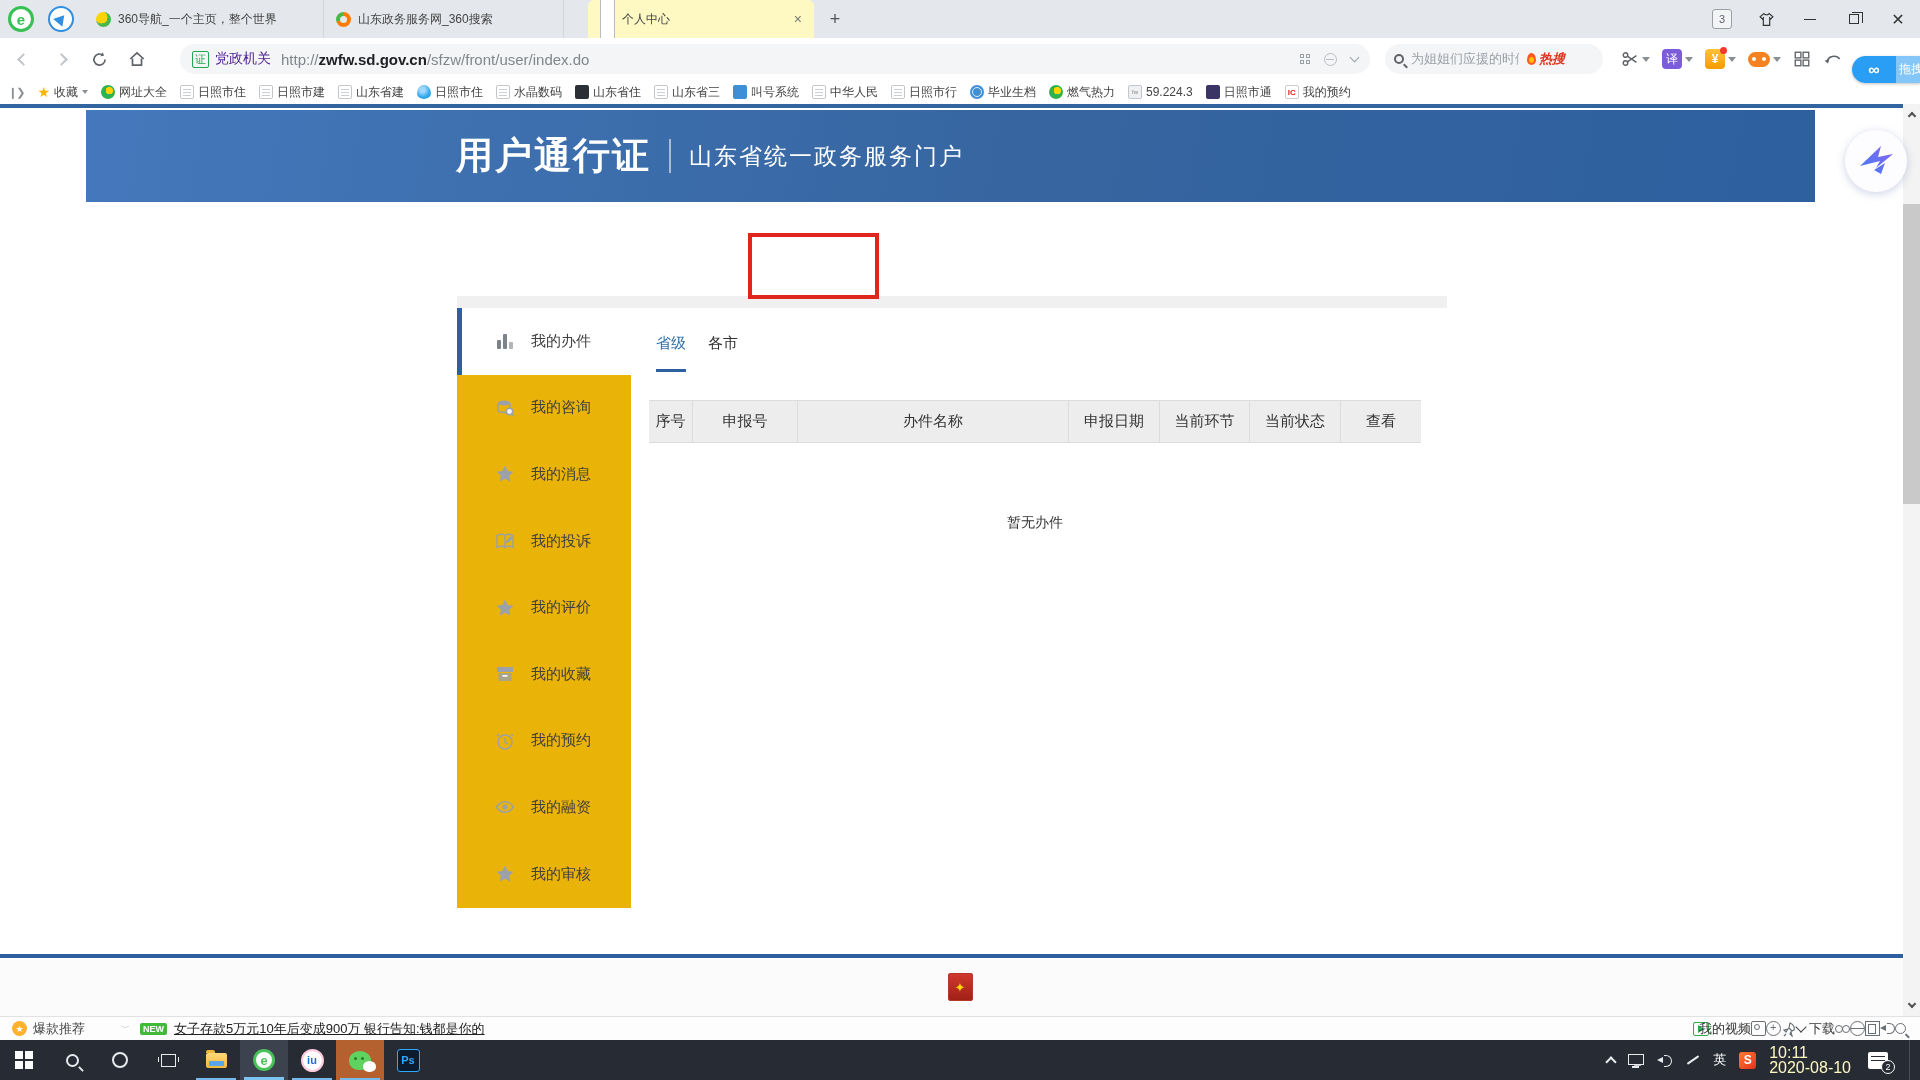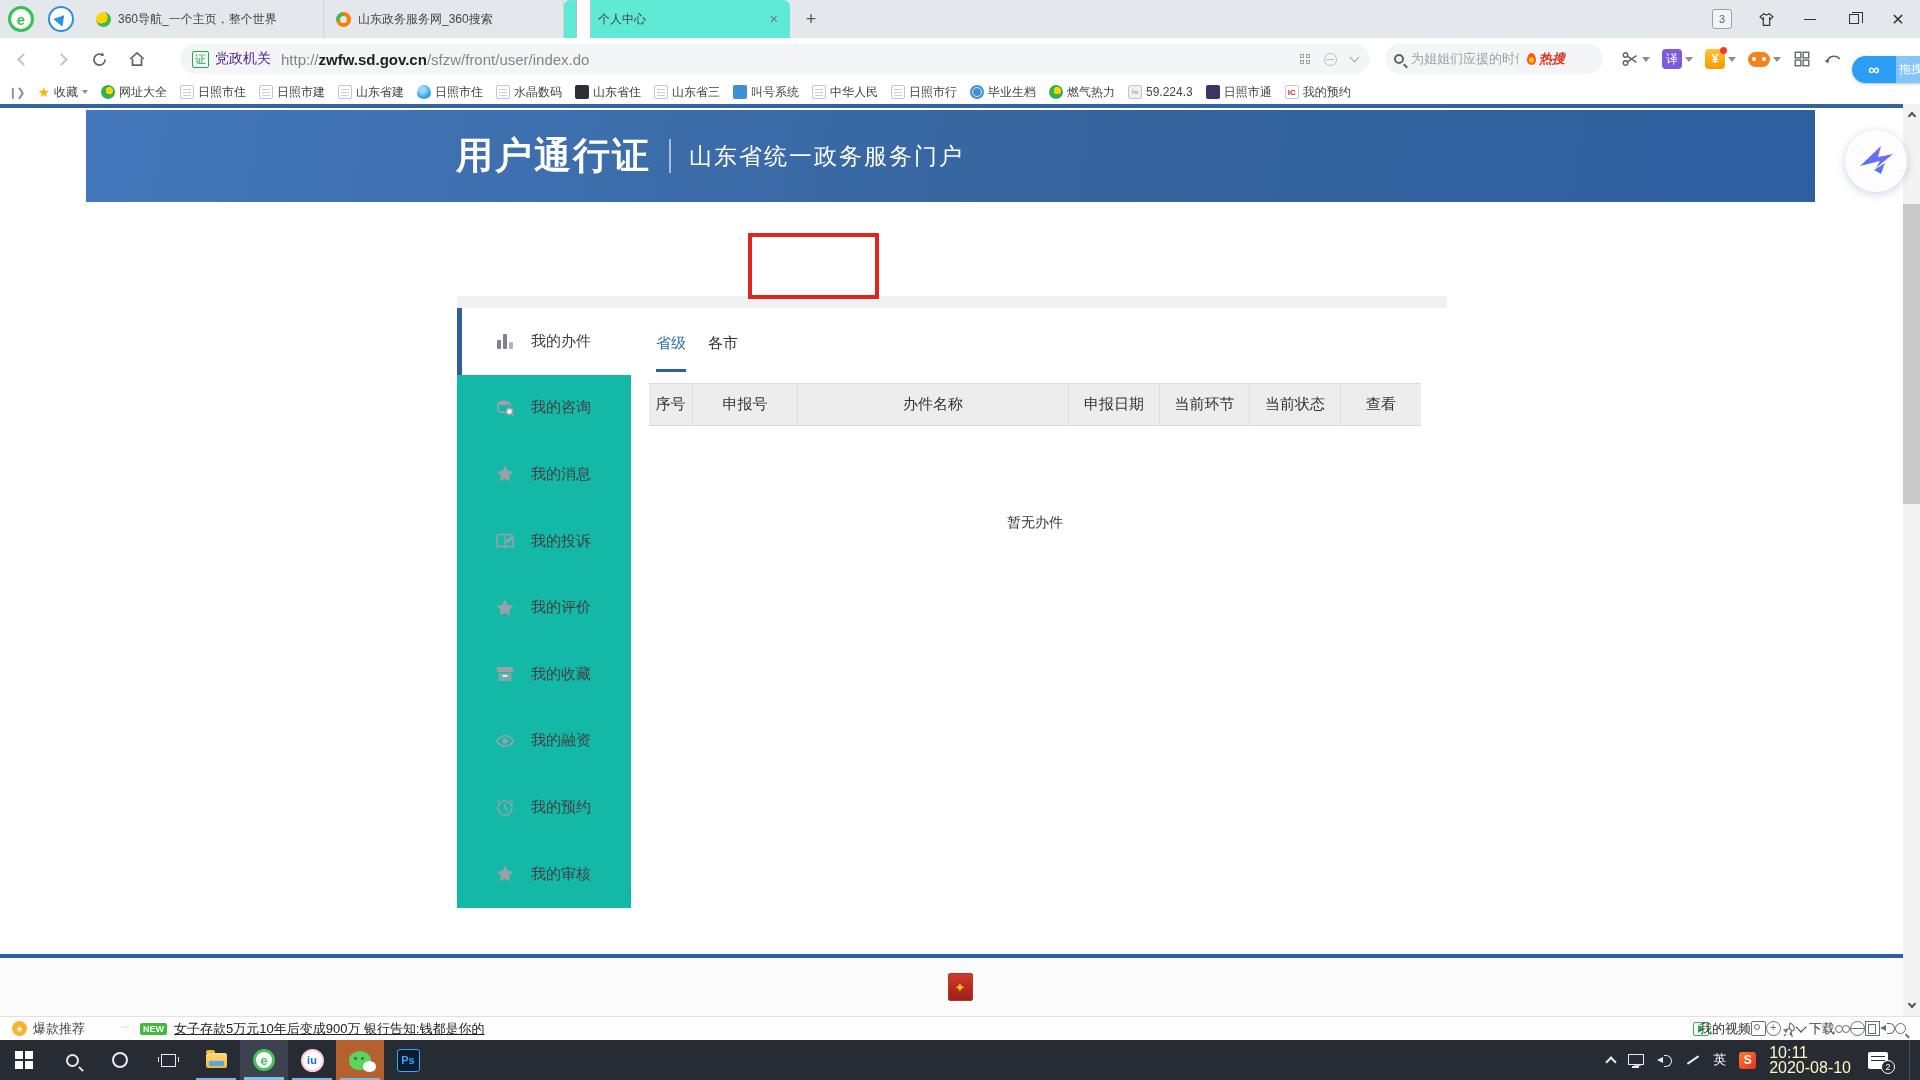--- a/index.html
+++ b/index.html
@@ -6,21 +6,21 @@
 html,body{width:1920px;height:1080px;}
 body{font-family:"Liberation Sans","DejaVu Sans",sans-serif;font-size:13px;color:#333;}
 .screen{position:relative;width:1920px;height:1080px;background:#fff;overflow:hidden;}
 
 
 .tabbar{position:absolute;top:0;left:0;width:1920px;height:38px;background:#e4e7eb;display:flex;align-items:center;}
 .browser-logo{width:26px;height:26px;margin-left:8px;border-radius:50%;border:3px solid #35c153;color:#35c153;font-weight:bold;font-size:15px;display:flex;align-items:center;justify-content:center;background:#fff;}
 .nav-ball{width:26px;height:26px;margin-left:14px;border-radius:50%;background:#fff;border:2px solid #2f8fe0;display:flex;align-items:center;justify-content:center;}
 .nav-ball .plane{width:0;height:0;border-left:6px solid transparent;border-right:6px solid transparent;border-bottom:10px solid #2f8fe0;transform:rotate(40deg);}
 .tab{height:38px;display:flex;align-items:center;padding:10px 12px;width:240px;color:#444;font-size:12px;border-right:1px solid #d2d6db;}
-.tab.active{background:#5eead4;border-right:none;border-radius:6px 6px 0 0;width:226px;}
+.tab.active{background:#fef9c3;border-right:none;border-radius:6px 6px 0 0;width:226px;margin-left:24px;}
 .tab .t-title{white-space:nowrap;overflow:hidden;text-overflow:ellipsis;flex:1;margin-left:7px;}
 .tab .t-close{color:#777;font-size:14px;margin-left:6px;}
 .newtab{width:26px;height:26px;font-size:18px;color:#555;display:flex;align-items:center;justify-content:center;margin-left:8px;}
 .ticon{width:15px;height:15px;border-radius:50%;flex:0 0 15px;}
 .ticon.nav360{background:radial-gradient(circle at 35% 35%,#ffd400 45%,#49b84c 46%);}
 .ticon.s360{background:conic-gradient(#ff7b00 0 70%,#49b84c 70% 100%);border-radius:50%;position:relative;}
 .ticon.s360::after{content:"";position:absolute;inset:4px;background:#e4e7eb;border-radius:50%;}
 .tab.active .ticon.page{background:#fff;}
 .ticon.page{border-radius:2px;background:#fdfdfd;border:1px solid #b9bdc2;position:relative;}
 .ticon.page::after{content:"";position:absolute;left:2px;top:3px;width:8px;height:1px;box-shadow:0 3px 0 #c7cbd0,0 6px 0 #c7cbd0;background:#c7cbd0;}
@@ -100,29 +100,29 @@
 .userbar{position:absolute;top:136px;left:457px;width:990px;height:56px;background:#fff;border-bottom:1px solid #e6e6e6;display:flex;align-items:center;}
 .avatar{width:27px;height:27px;border-radius:50%;background:#2196d3;position:relative;margin-left:41px;overflow:hidden;}
 .avatar::before{content:"";position:absolute;left:8.5px;top:5px;width:10px;height:10px;background:#fff;border-radius:50%;}
 .avatar::after{content:"";position:absolute;left:4.5px;top:16px;width:18px;height:12px;background:#fff;border-radius:50% 50% 0 0;}
 .greet{font-size:15px;color:#333;margin-left:44px;}
 .btn-logout{margin-left:47px;width:46px;height:25px;background:#c9c9c9;color:#fff;font-size:13px;border:none;display:flex;align-items:center;justify-content:center;border-radius:2px;}
 .btn-enter{margin-left:44px;width:92px;height:29px;background:#50719f;color:#fff;font-size:13px;border:none;display:flex;align-items:center;justify-content:center;border-radius:2px;}
 .user-caret{position:absolute;left:958px;top:25px;width:0;height:0;border-left:6px solid transparent;border-right:6px solid transparent;border-top:7px solid #2e6da5;}
 .annotation{position:absolute;top:129px;left:748px;width:131px;height:66px;border:4px solid #e0251f;z-index:50;}
 .gray-strip{position:absolute;top:192px;left:457px;width:990px;height:12px;background:#f0f0f0;}
-.sidebar{position:absolute;top:204px;left:457px;width:174px;height:600px;background:#14b8a6;display:flex;flex-direction:column;}
+.sidebar{position:absolute;top:204px;left:457px;width:174px;height:600px;background:#eab308;display:flex;flex-direction:column;}
 .side-item{height:66.6px;display:flex;align-items:center;border-left:5px solid transparent;}
 .side-item.active{background:#fff;border-left:5px solid #2e5f9f;}
 .sicon{width:22px;height:22px;margin-left:32px;display:flex;align-items:center;justify-content:center;}
 .slabel{font-size:15px;color:#404040;margin-left:15px;}
 .ptabs{position:absolute;top:230px;left:656px;display:flex;gap:22px;}
 .ptab{font-size:15px;padding-bottom:16px;color:#333;}
 .ptab.active{color:#2e6da5;border-bottom:3px solid #2e5f9f;}
-.thead{position:absolute;top:279px;left:649px;width:772px;height:43px;display:flex;background:#ededed;border-top:1px solid #dcdcdc;border-bottom:1px solid #dcdcdc;}
+.thead{position:absolute;top:296px;left:649px;width:772px;height:43px;display:flex;background:#ededed;border-top:1px solid #dcdcdc;border-bottom:1px solid #dcdcdc;}
 .th{display:flex;align-items:center;justify-content:center;font-size:15px;color:#333;border-right:1px solid #dcdcdc;height:100%;}
 .th:last-child{border-right:none;}
 .empty{position:absolute;top:410px;left:649px;width:772px;text-align:center;font-size:14px;color:#333;}
 .footline{position:absolute;top:850px;left:0;width:1920px;height:4px;background:#2e5f9f;}
 .pfooter{position:absolute;top:854px;left:0;width:1920px;height:58px;background:#fbfbfb;display:flex;justify-content:center;align-items:center;gap:12px;}
 .emblem{width:25px;height:28px;background:linear-gradient(#d23a2e,#9e1f15);border-radius:3px;display:flex;align-items:center;justify-content:center;color:#ffd700;font-size:13px;box-shadow:inset 0 0 0 1px #b3392c;}
 .pfoot-text{font-size:12px;color:#8a6d5c;line-height:17px;}
 .scrollbar{position:absolute;top:0;right:0;width:17px;height:912px;background:#f3f3f3;}
 .sb-up,.sb-down{position:absolute;left:0;width:17px;height:17px;display:flex;align-items:center;justify-content:center;}
 .sb-up{top:2px;}
@@ -485,35 +485,35 @@
               <path d="M2 3h16v5H2z"></path>
               <path d="M3.5 9h13v8h-13z" opacity="0.8"></path>
               <rect x="7.5" y="11" width="5" height="1.8" fill="#f4f4f4"></rect>
             </svg>
           </span>
         <span class="slabel">我的收藏</span>
       </div>
       <div class="side-item">
         <span class="sicon">
             <svg width="20" height="20" viewBox="0 0 20 20" fill="none" stroke="#9ba1a8" stroke-width="1.5">
-              <path d="M1.5 10S5 4.8 10 4.8 18.5 10 18.5 10 15 15.2 10 15.2 1.5 10 1.5 10z"></path>
-              <circle cx="10" cy="10" r="2.6" fill="#9ba1a8" stroke="none"></circle>
-            </svg>
-          </span>
-        <span class="slabel">我的融资</span>
-      </div>
-      <div class="side-item">
-        <span class="sicon">
-            <svg width="20" height="20" viewBox="0 0 20 20" fill="none" stroke="#9ba1a8" stroke-width="1.5">
               <circle cx="10" cy="11" r="7"></circle>
               <path d="M10 7v4l3 2"></path>
               <path d="M4 3L2 5M16 3l2 2"></path>
             </svg>
           </span>
         <span class="slabel">我的预约</span>
+      </div>
+      <div class="side-item">
+        <span class="sicon">
+            <svg width="20" height="20" viewBox="0 0 20 20" fill="none" stroke="#9ba1a8" stroke-width="1.5">
+              <path d="M1.5 10S5 4.8 10 4.8 18.5 10 18.5 10 15 15.2 10 15.2 1.5 10 1.5 10z"></path>
+              <circle cx="10" cy="10" r="2.6" fill="#9ba1a8" stroke="none"></circle>
+            </svg>
+          </span>
+        <span class="slabel">我的融资</span>
       </div>
       <div class="side-item">
         <span class="sicon">
             <svg width="20" height="20" viewBox="0 0 20 20">
               <path d="M10 1.5l2.6 5.4 5.9.8-4.3 4.1 1 5.8L10 14.8l-5.2 2.8 1-5.8L1.5 7.7l5.9-.8z" fill="#9ba1a8"></path>
             </svg>
           </span>
         <span class="slabel">我的审核</span>
       </div>
     </div>

